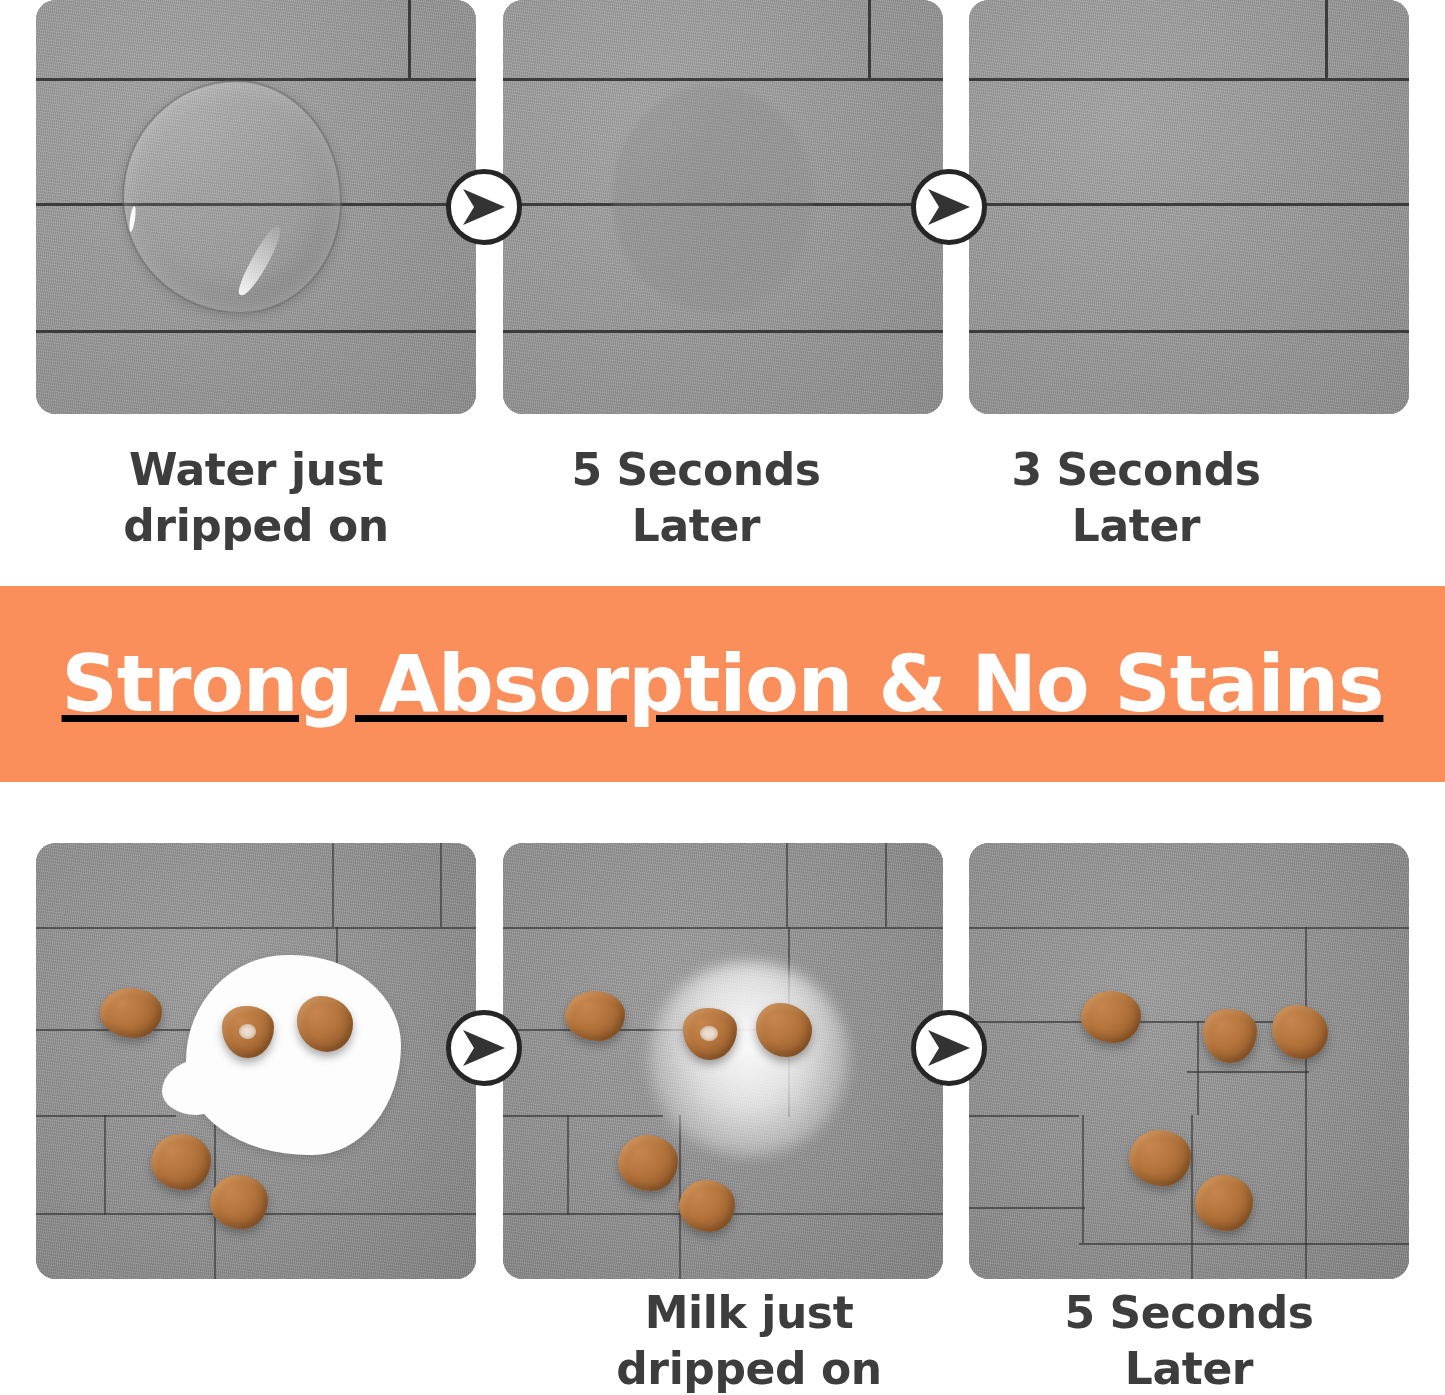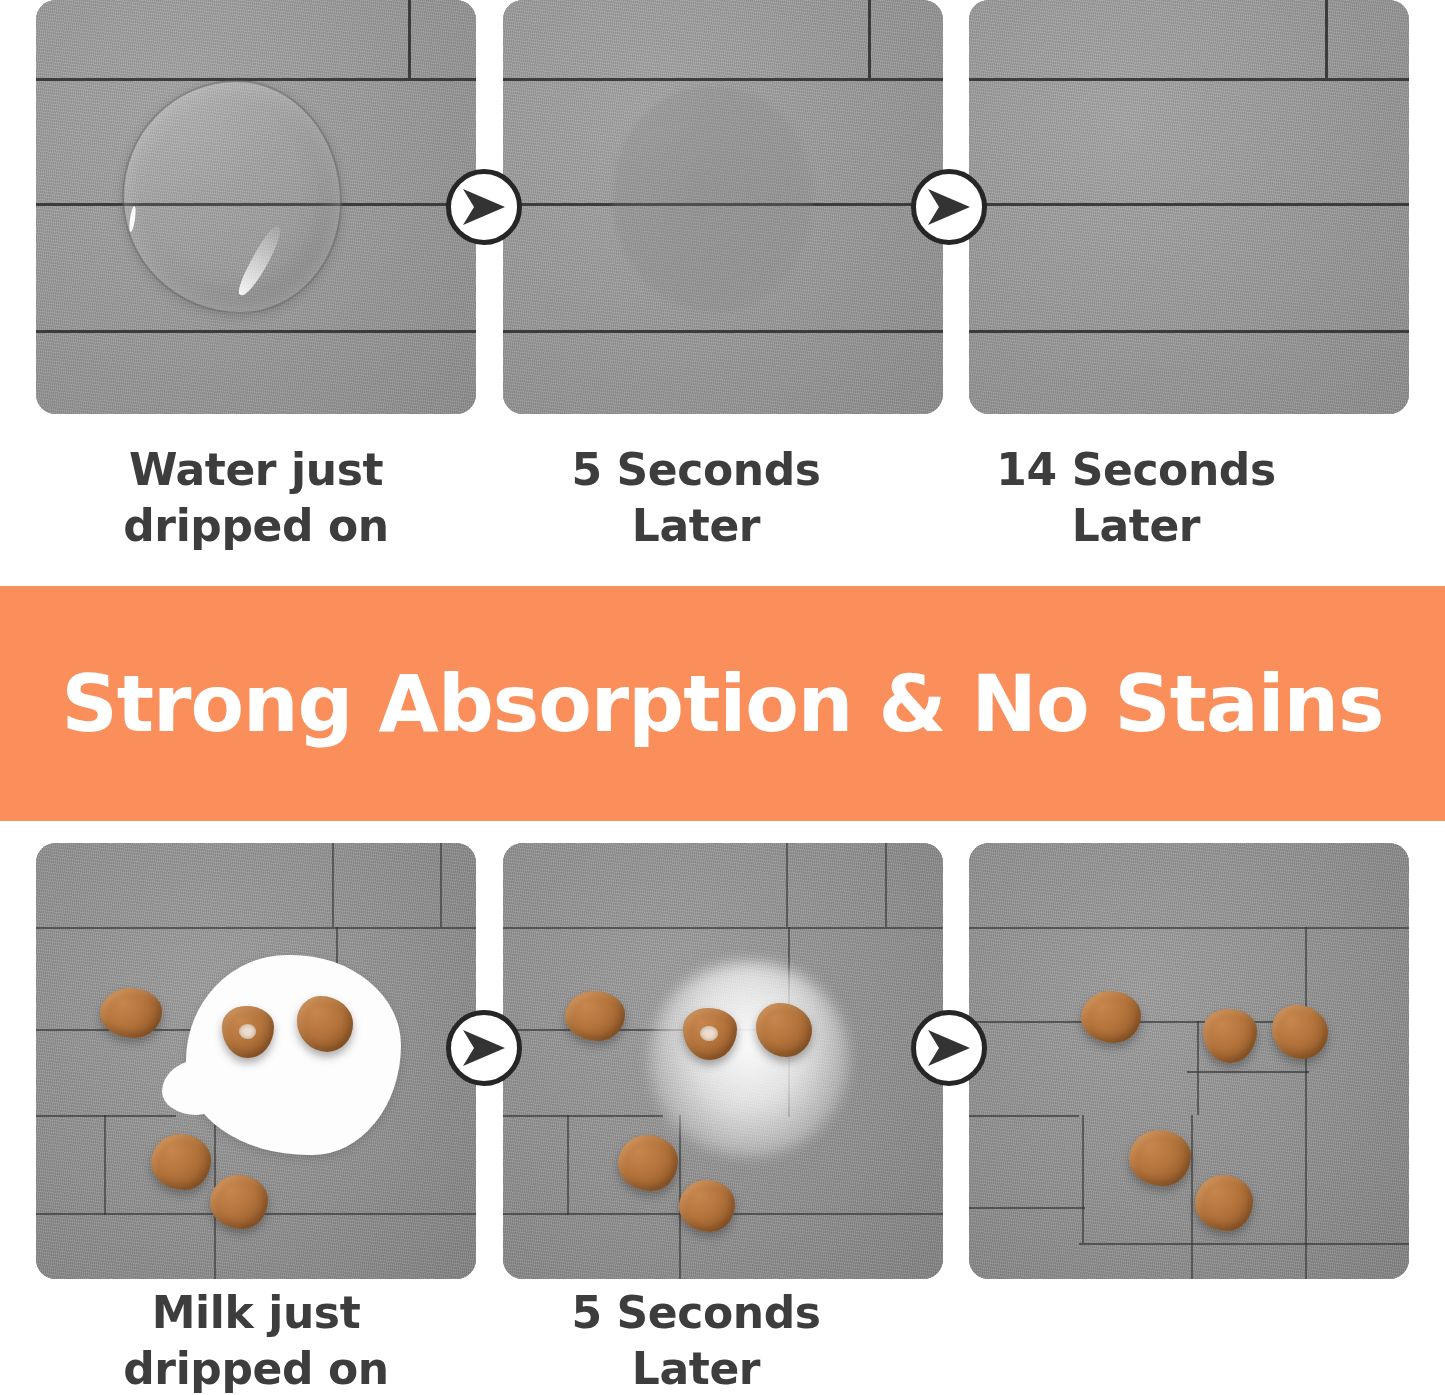--- a/index.html
+++ b/index.html
@@ -127,39 +127,39 @@
     border:5px solid #262626;
     box-sizing:border-box;
     display:flex;align-items:center;justify-content:center;
     z-index:20;
   }
   .arrow-badge svg{display:block;}
 
   
   .captions{position:absolute;left:0;width:1445px;display:flex;padding:0 36px;box-sizing:border-box;}
   .captions-top{top:442px;height:140px;}
-  .captions-bottom{top:1285px;height:110px;}
+  .captions-bottom{top:1285px;height:110px;justify-content:flex-end;}
   .caption{
     width:440px;
     text-align:center;
     font-size:44px;
     line-height:1.28;
     font-weight:700;
     letter-spacing:-.4px;
     color:#3d3d3d;
     font-family:"DejaVu Sans", sans-serif;
   }
   .caption.accent{color:#f0884f;}
   .caption .ln{display:block;}
 
   
   .banner{
-    position:absolute;left:0;top:586px;width:1445px;height:235px;
+    position:absolute;left:0;top:586px;width:1445px;height:196px;
     background:#fb8f5c;
-    display:flex;align-items:center;justify-content:center;
+    display:flex;align-items:center;justify-content:center;text-decoration:underline;
   }
   .banner-text{
     color:#ffffff;
     font-size:78px;
     font-weight:700;
     letter-spacing:-1px;
     white-space:nowrap;
     font-family:"DejaVu Sans", sans-serif;
   }
 </style>
@@ -214,21 +214,21 @@
   <div class="captions captions-top">
     <div class="caption">
       <span class="ln">Water just</span>
       <span class="ln">dripped on</span>
     </div>
     <div class="caption">
       <span class="ln">5 Seconds</span>
       <span class="ln">Later</span>
     </div>
     <div class="caption">
-      <span class="ln">14 Seconds</span>
+      <span class="ln">3 Seconds</span>
       <span class="ln">Later</span>
     </div>
   </div>
 
   <div class="banner">
     <div class="banner-text">Strong Absorption &amp; No Stains</div>
   </div>
 
   <div class="row row-bottom">
 

